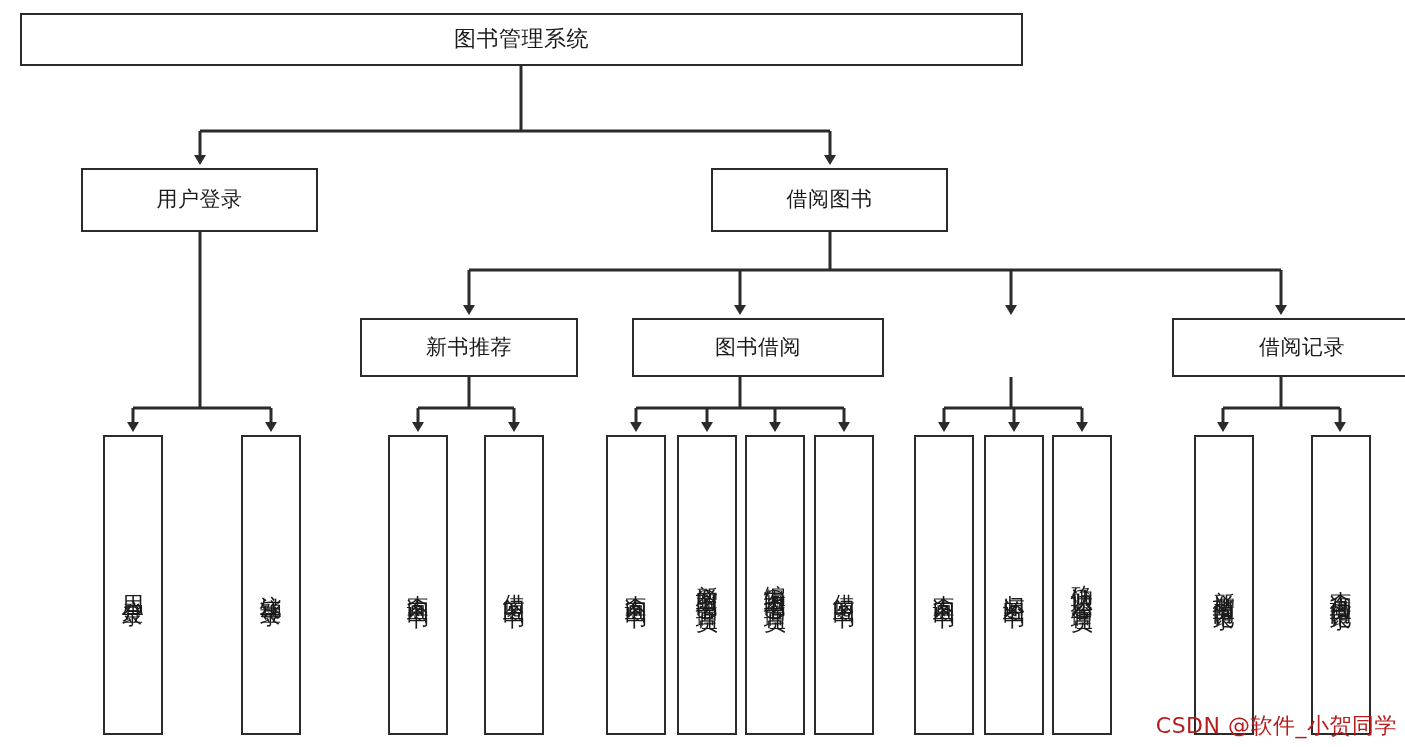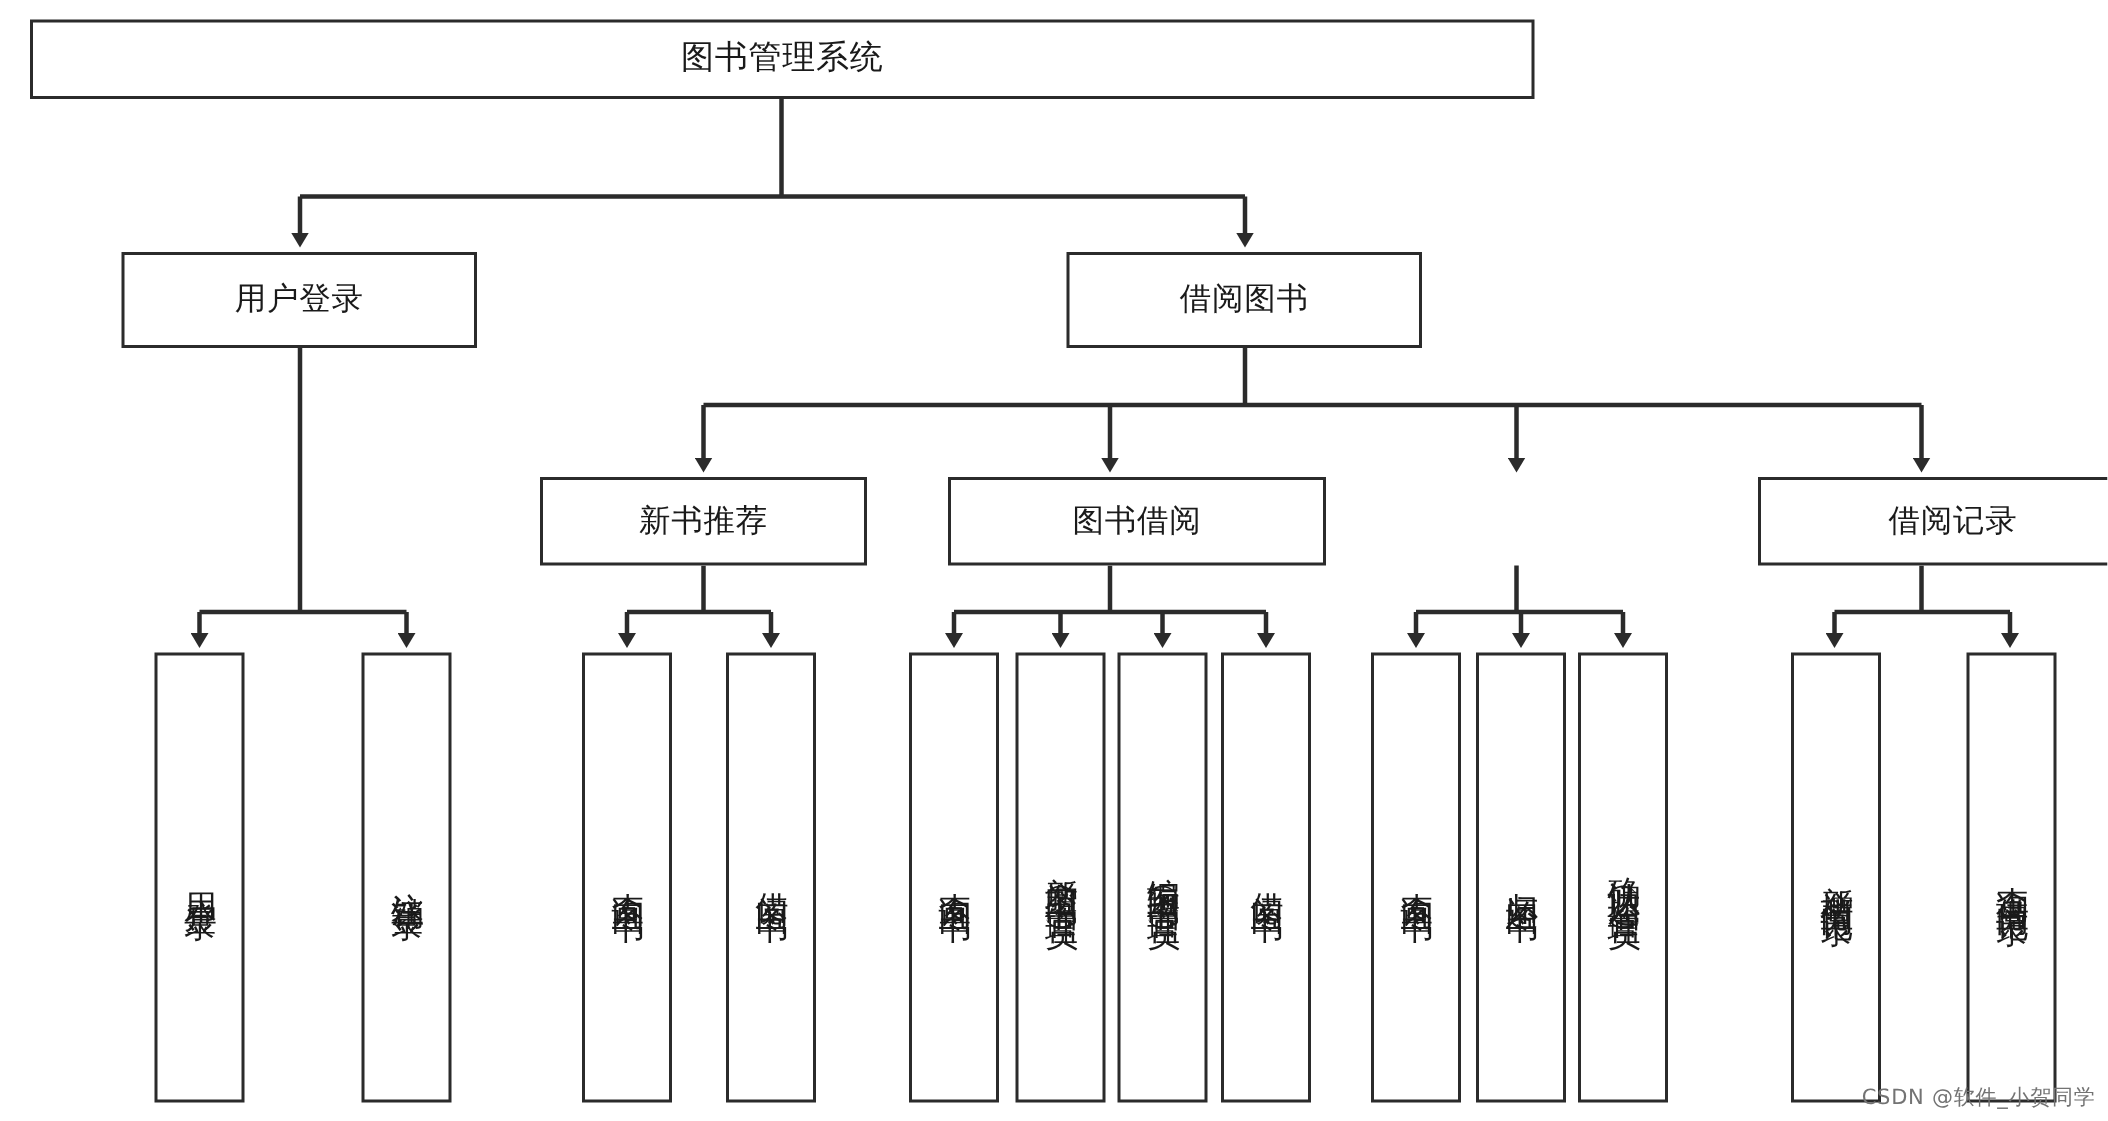--- a/index.html
+++ b/index.html
@@ -51,22 +51,22 @@
     line-height: 1.15;
     padding: 4px 0;
   }
   .node.v > span {
     display: block;
   }
   #watermark {
     position: absolute;
     right: 8px;
     bottom: 6px;
-    font-size: 14px;
-    color: #737373;
+    font-size: 22px;
+    color: #b91c1c;
     letter-spacing: 0.5px;
     white-space: nowrap;
     pointer-events: none;
     margin-left: 36px;
   }
 </style>
 </head>
 <body>
 
 <div id="canvas">

